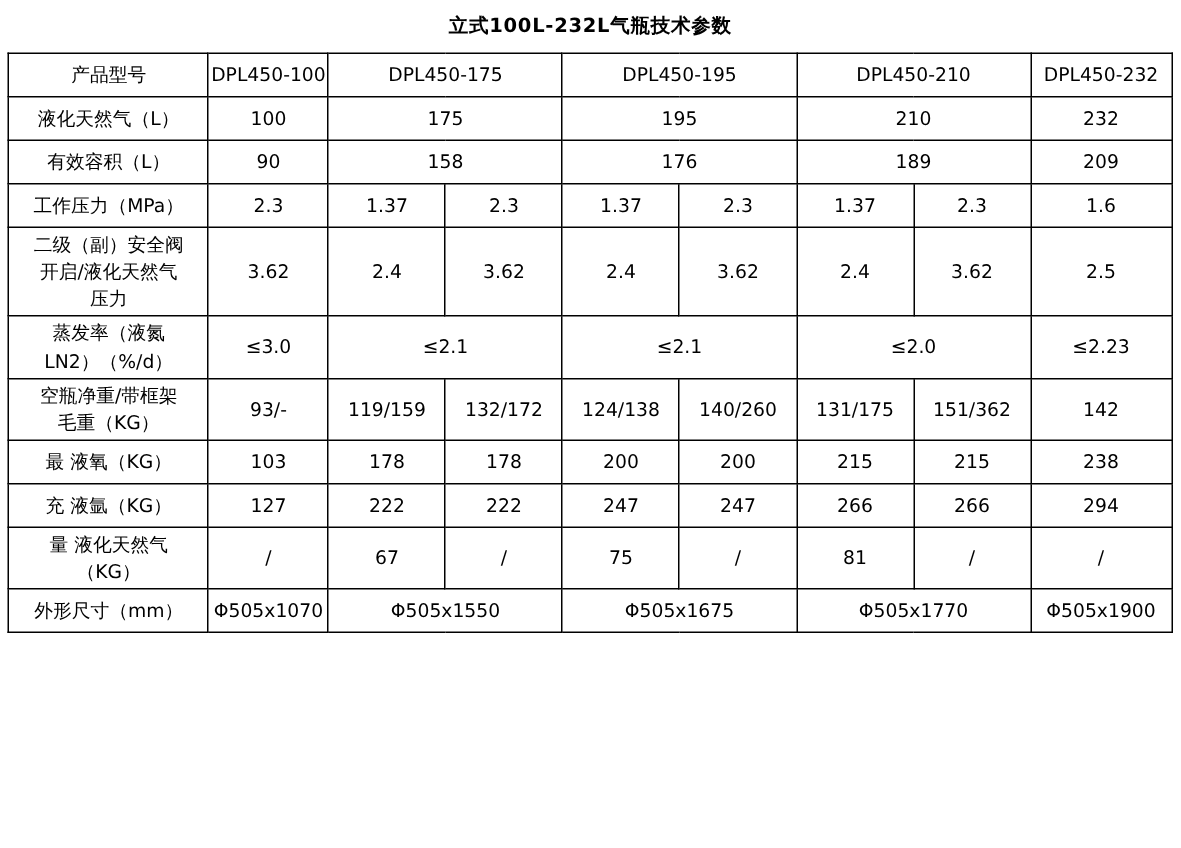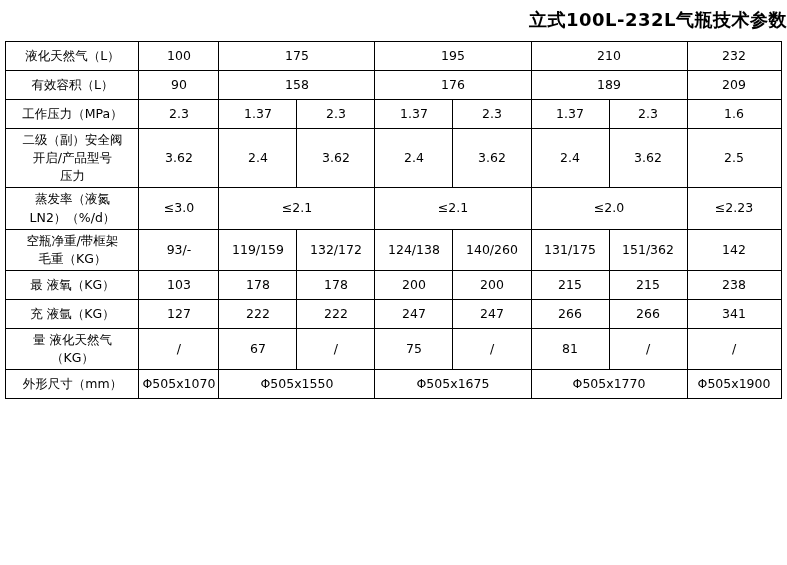--- a/index.html
+++ b/index.html
@@ -14,22 +14,22 @@
     color: #000000;
   }
   #page {
     width: 787px;
     height: 565px;
     position: relative;
     box-sizing: border-box;
     padding: 0;
   }
   #title {
-    text-align: right;
-    font-size: 18px;
+    text-align: center;
+    font-size: 13px;
     font-weight: bold;
     letter-spacing: 0.5px;
     padding: 8px 0 9px 0;
   }
   table.spec {
     border-collapse: collapse;
     width: 775px;
     margin: 0 auto;
     table-layout: fixed;
   }
@@ -63,20 +63,28 @@
       <col style="width:80px">
       <col style="width:78px">
       <col style="width:78px">
       <col style="width:78px">
       <col style="width:78px">
       <col style="width:78px">
       <col style="width:78px">
       <col style="width:94px">
     </colgroup>
     <tbody>
+      <tr>
+        <td class="rowhead">产品型号</td>
+        <td colspan="1">DPL450-100</td>
+        <td colspan="2">DPL450-175</td>
+        <td colspan="2">DPL450-195</td>
+        <td colspan="2">DPL450-210</td>
+        <td colspan="1">DPL450-232</td>
+      </tr>
 
       <tr>
         <td class="rowhead">液化天然气（L）</td>
         <td>100</td>
         <td colspan="2">175</td>
         <td colspan="2">195</td>
         <td colspan="2">210</td>
         <td>232</td>
       </tr>
 
@@ -97,21 +105,21 @@
         <td>1.37</td>
         <td>2.3</td>
         <td>1.37</td>
         <td>2.3</td>
         <td>1.6</td>
       </tr>
 
 
       <tr class="xtall">
         <td class="rowhead">二级（副）安全阀
-开启/产品型号
+开启/液化天然气
 压力</td>
         <td>3.62</td>
         <td>2.4</td>
         <td>3.62</td>
         <td>2.4</td>
         <td>3.62</td>
         <td>2.4</td>
         <td>3.62</td>
         <td>2.5</td>
       </tr>
@@ -154,21 +162,21 @@
 
       <tr>
         <td class="rowhead">充    液氩（KG）</td>
         <td>127</td>
         <td>222</td>
         <td>222</td>
         <td>247</td>
         <td>247</td>
         <td>266</td>
         <td>266</td>
-        <td>341</td>
+        <td>294</td>
       </tr>
 
 
       <tr class="tall">
         <td class="rowhead">量    液化天然气
 （KG）</td>
         <td>/</td>
         <td>67</td>
         <td>/</td>
         <td>75</td>

